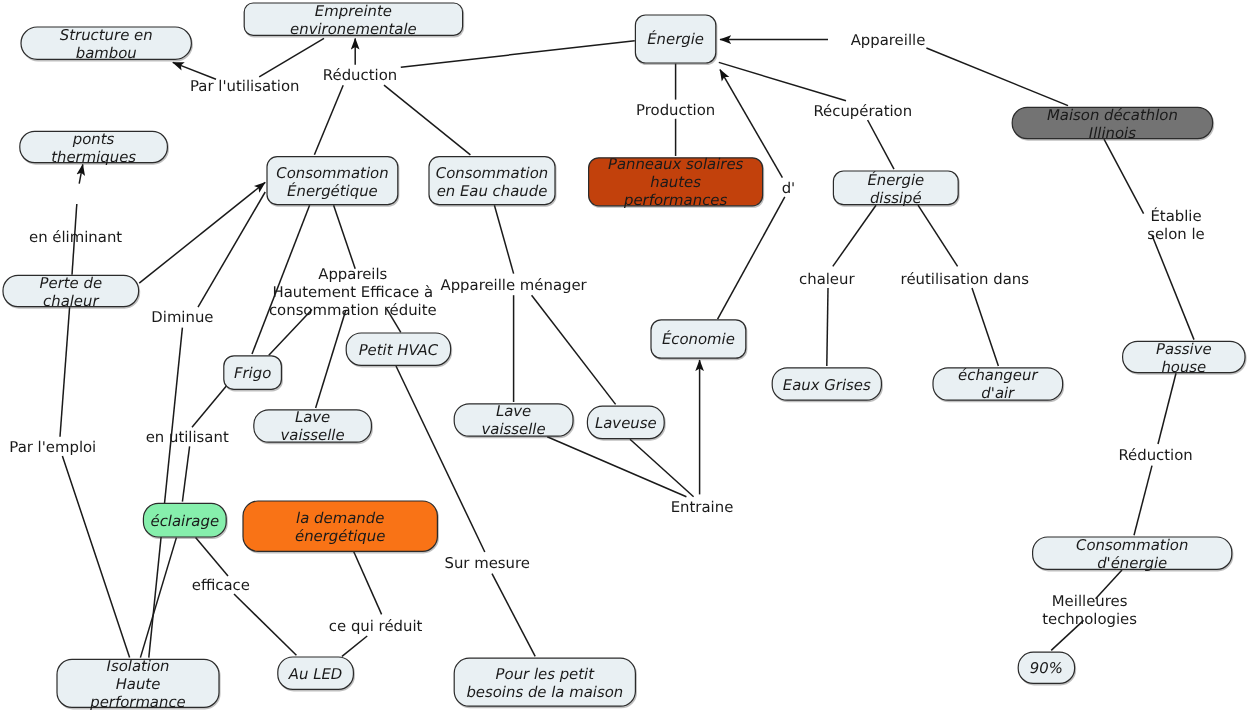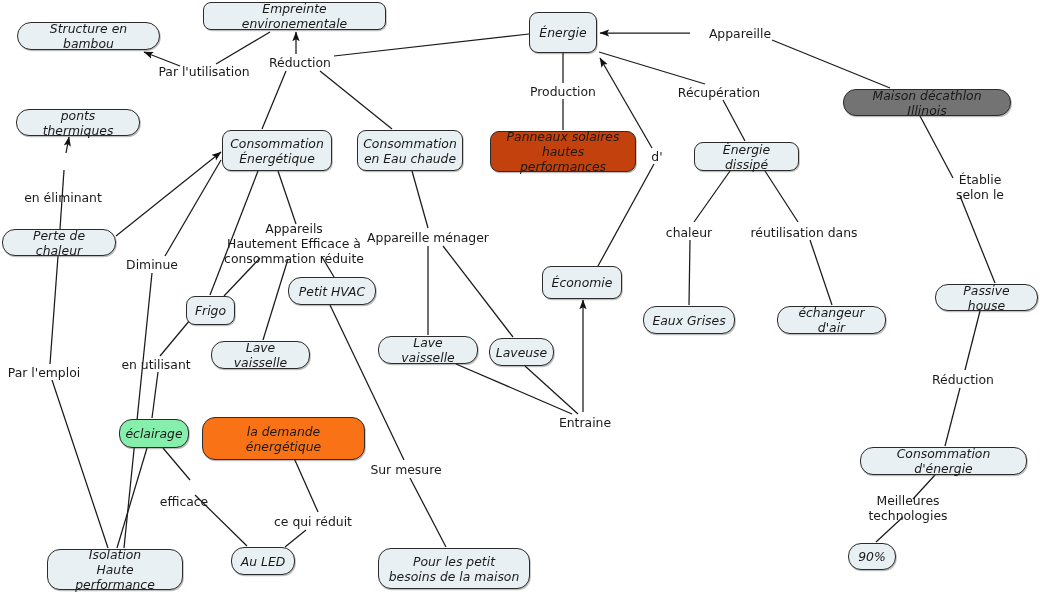--- a/index.html
+++ b/index.html
@@ -165,17 +165,17 @@
 consommation réduite</div>
       <div class="link-label" style="left: 428px; top: 237px;">Appareille ménager</div>
       <div class="link-label" style="left: 152px; top: 264px;">Diminue</div>
       <div class="link-label" style="left: 689px; top: 232px;">chaleur</div>
       <div class="link-label" style="left: 804px; top: 232px;">réutilisation dans</div>
       <div class="link-label" style="left: 156px; top: 364px;">en utilisant</div>
       <div class="link-label" style="left: 44px; top: 372px;">Par l'emploi</div>
       <div class="link-label" style="left: 963px; top: 379px;">Réduction</div>
       <div class="link-label" style="left: 585px; top: 422px;">Entraine</div>
       <div class="link-label" style="left: 406px; top: 469px;">Sur mesure</div>
-      <div class="link-label" style="left: 184px; top: 501px;">efficace</div>
+      <div class="link-label" style="left: 184px; top: 487px;">efficace</div>
       <div class="link-label" style="left: 908px; top: 508px;">Meilleures technologies</div>
       <div class="link-label" style="left: 313px; top: 521px;">ce qui réduit</div>
     </div>
 </div>
 
 </body></html>

